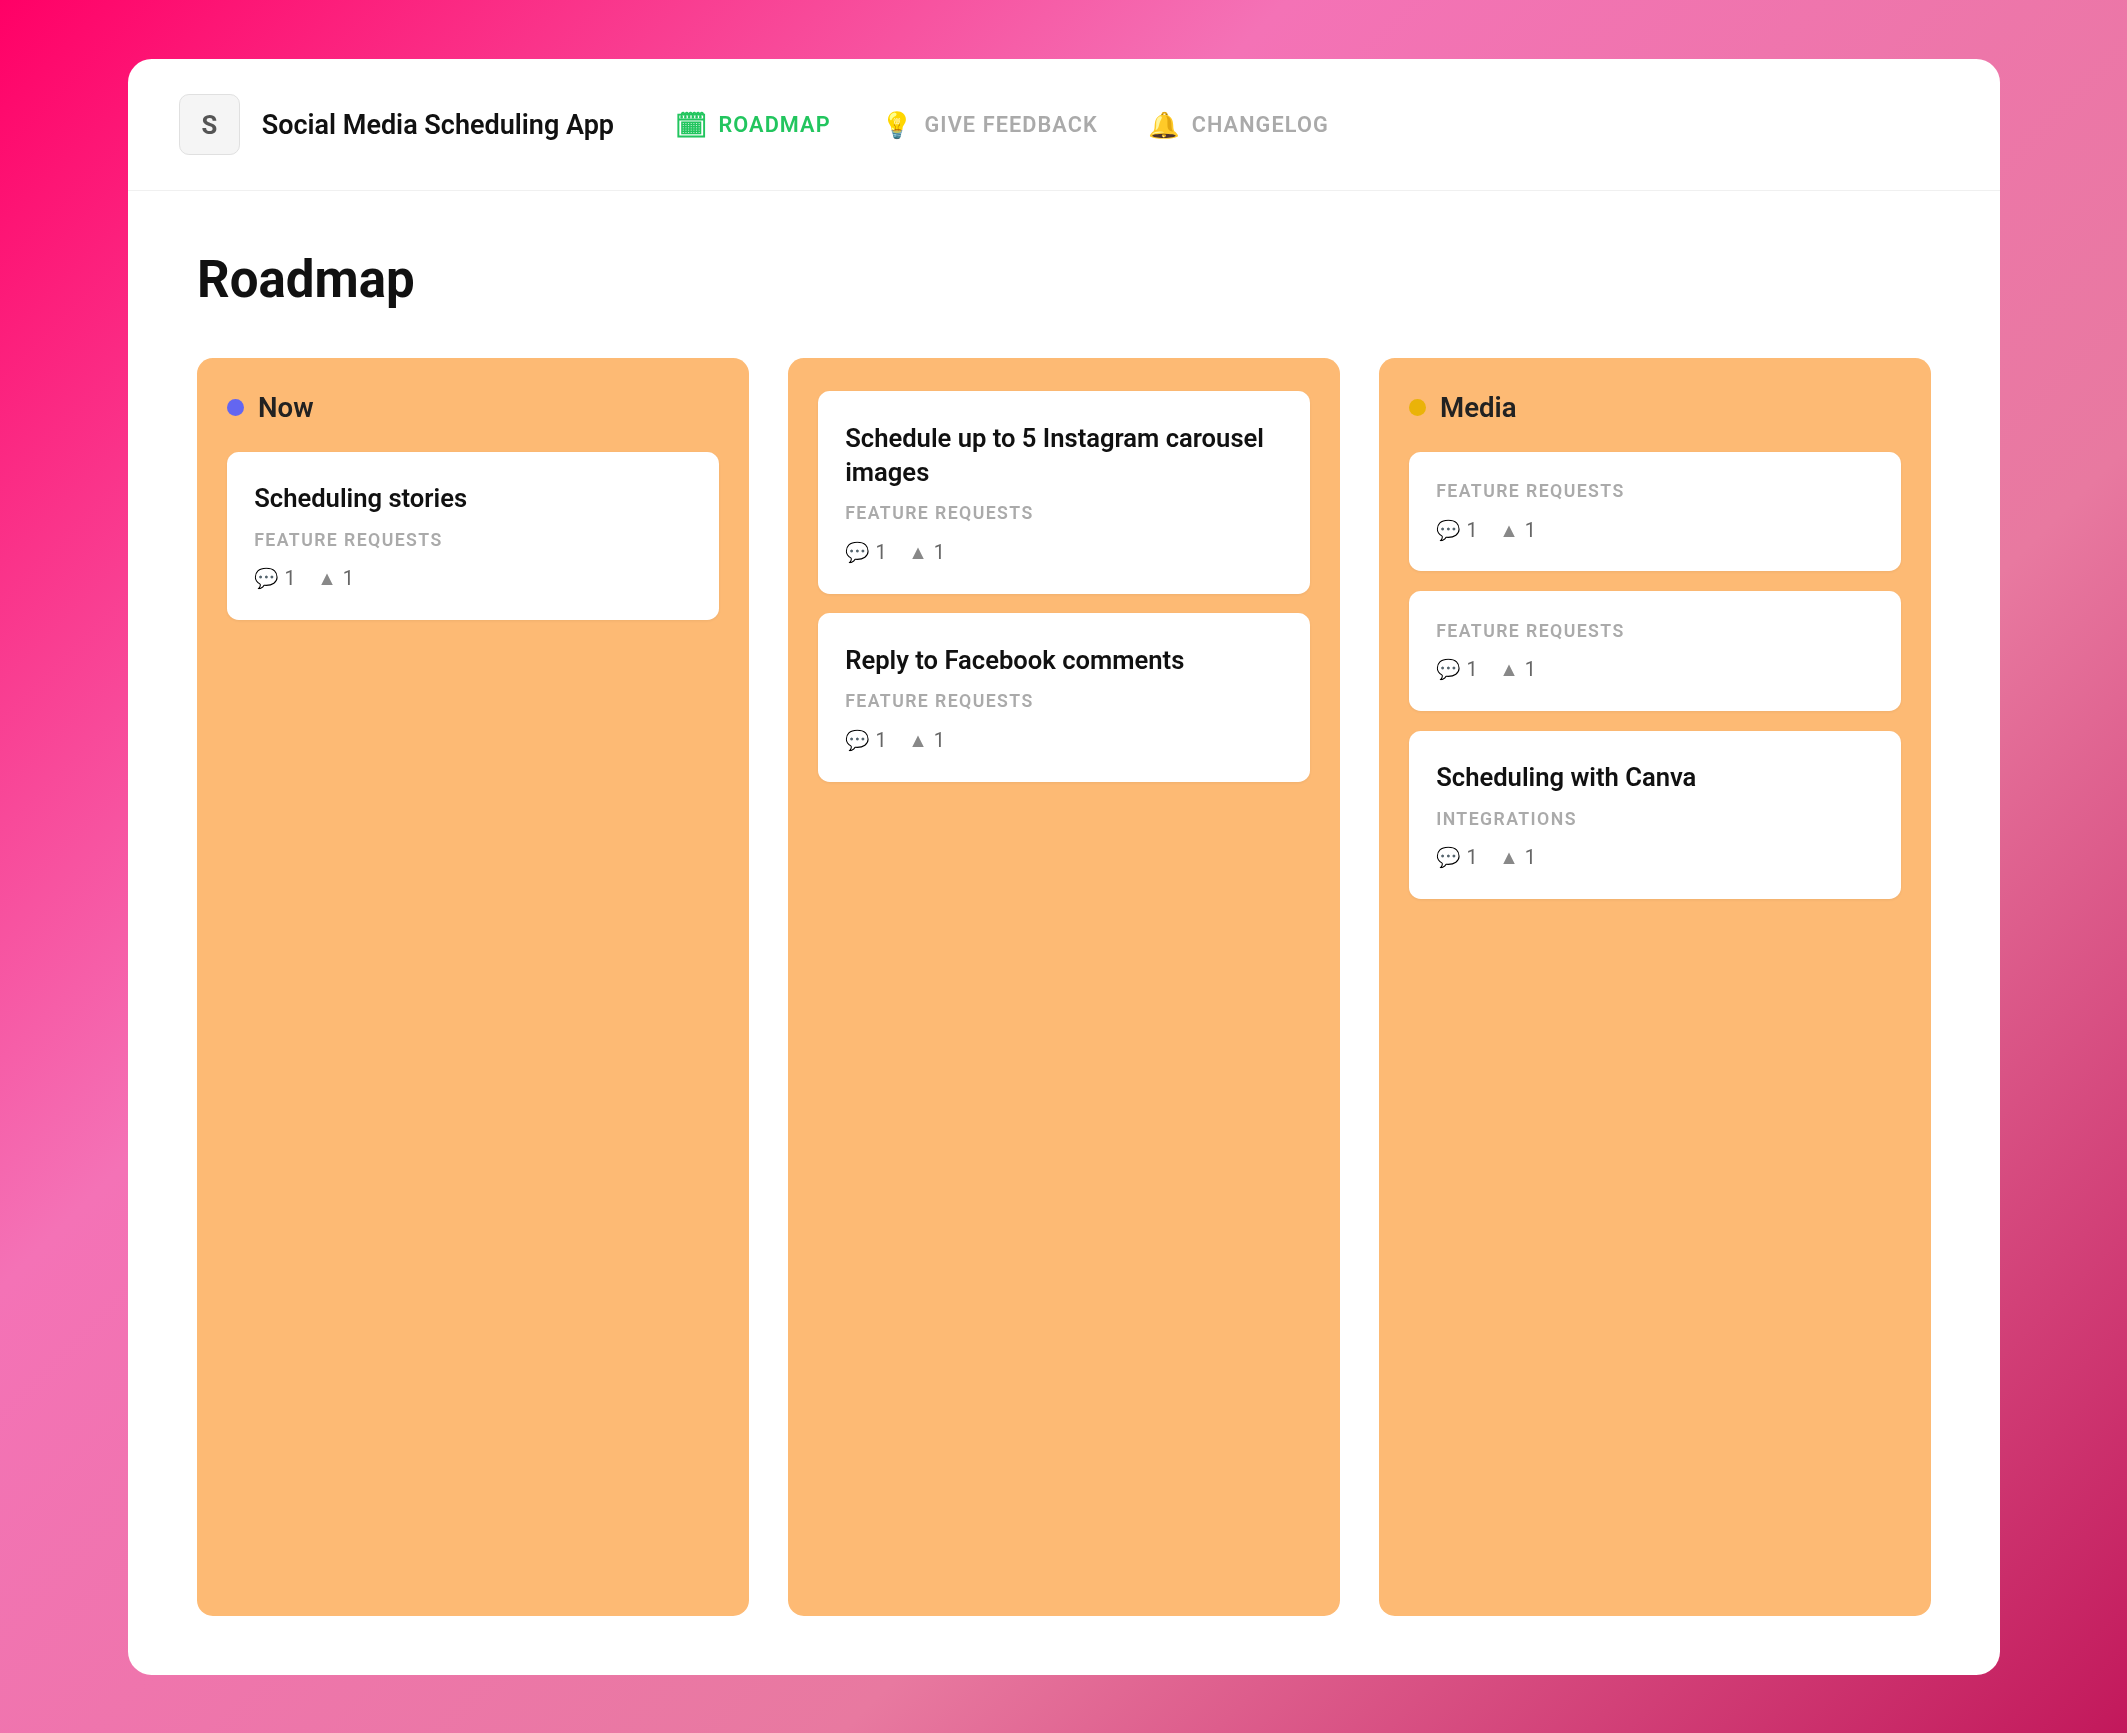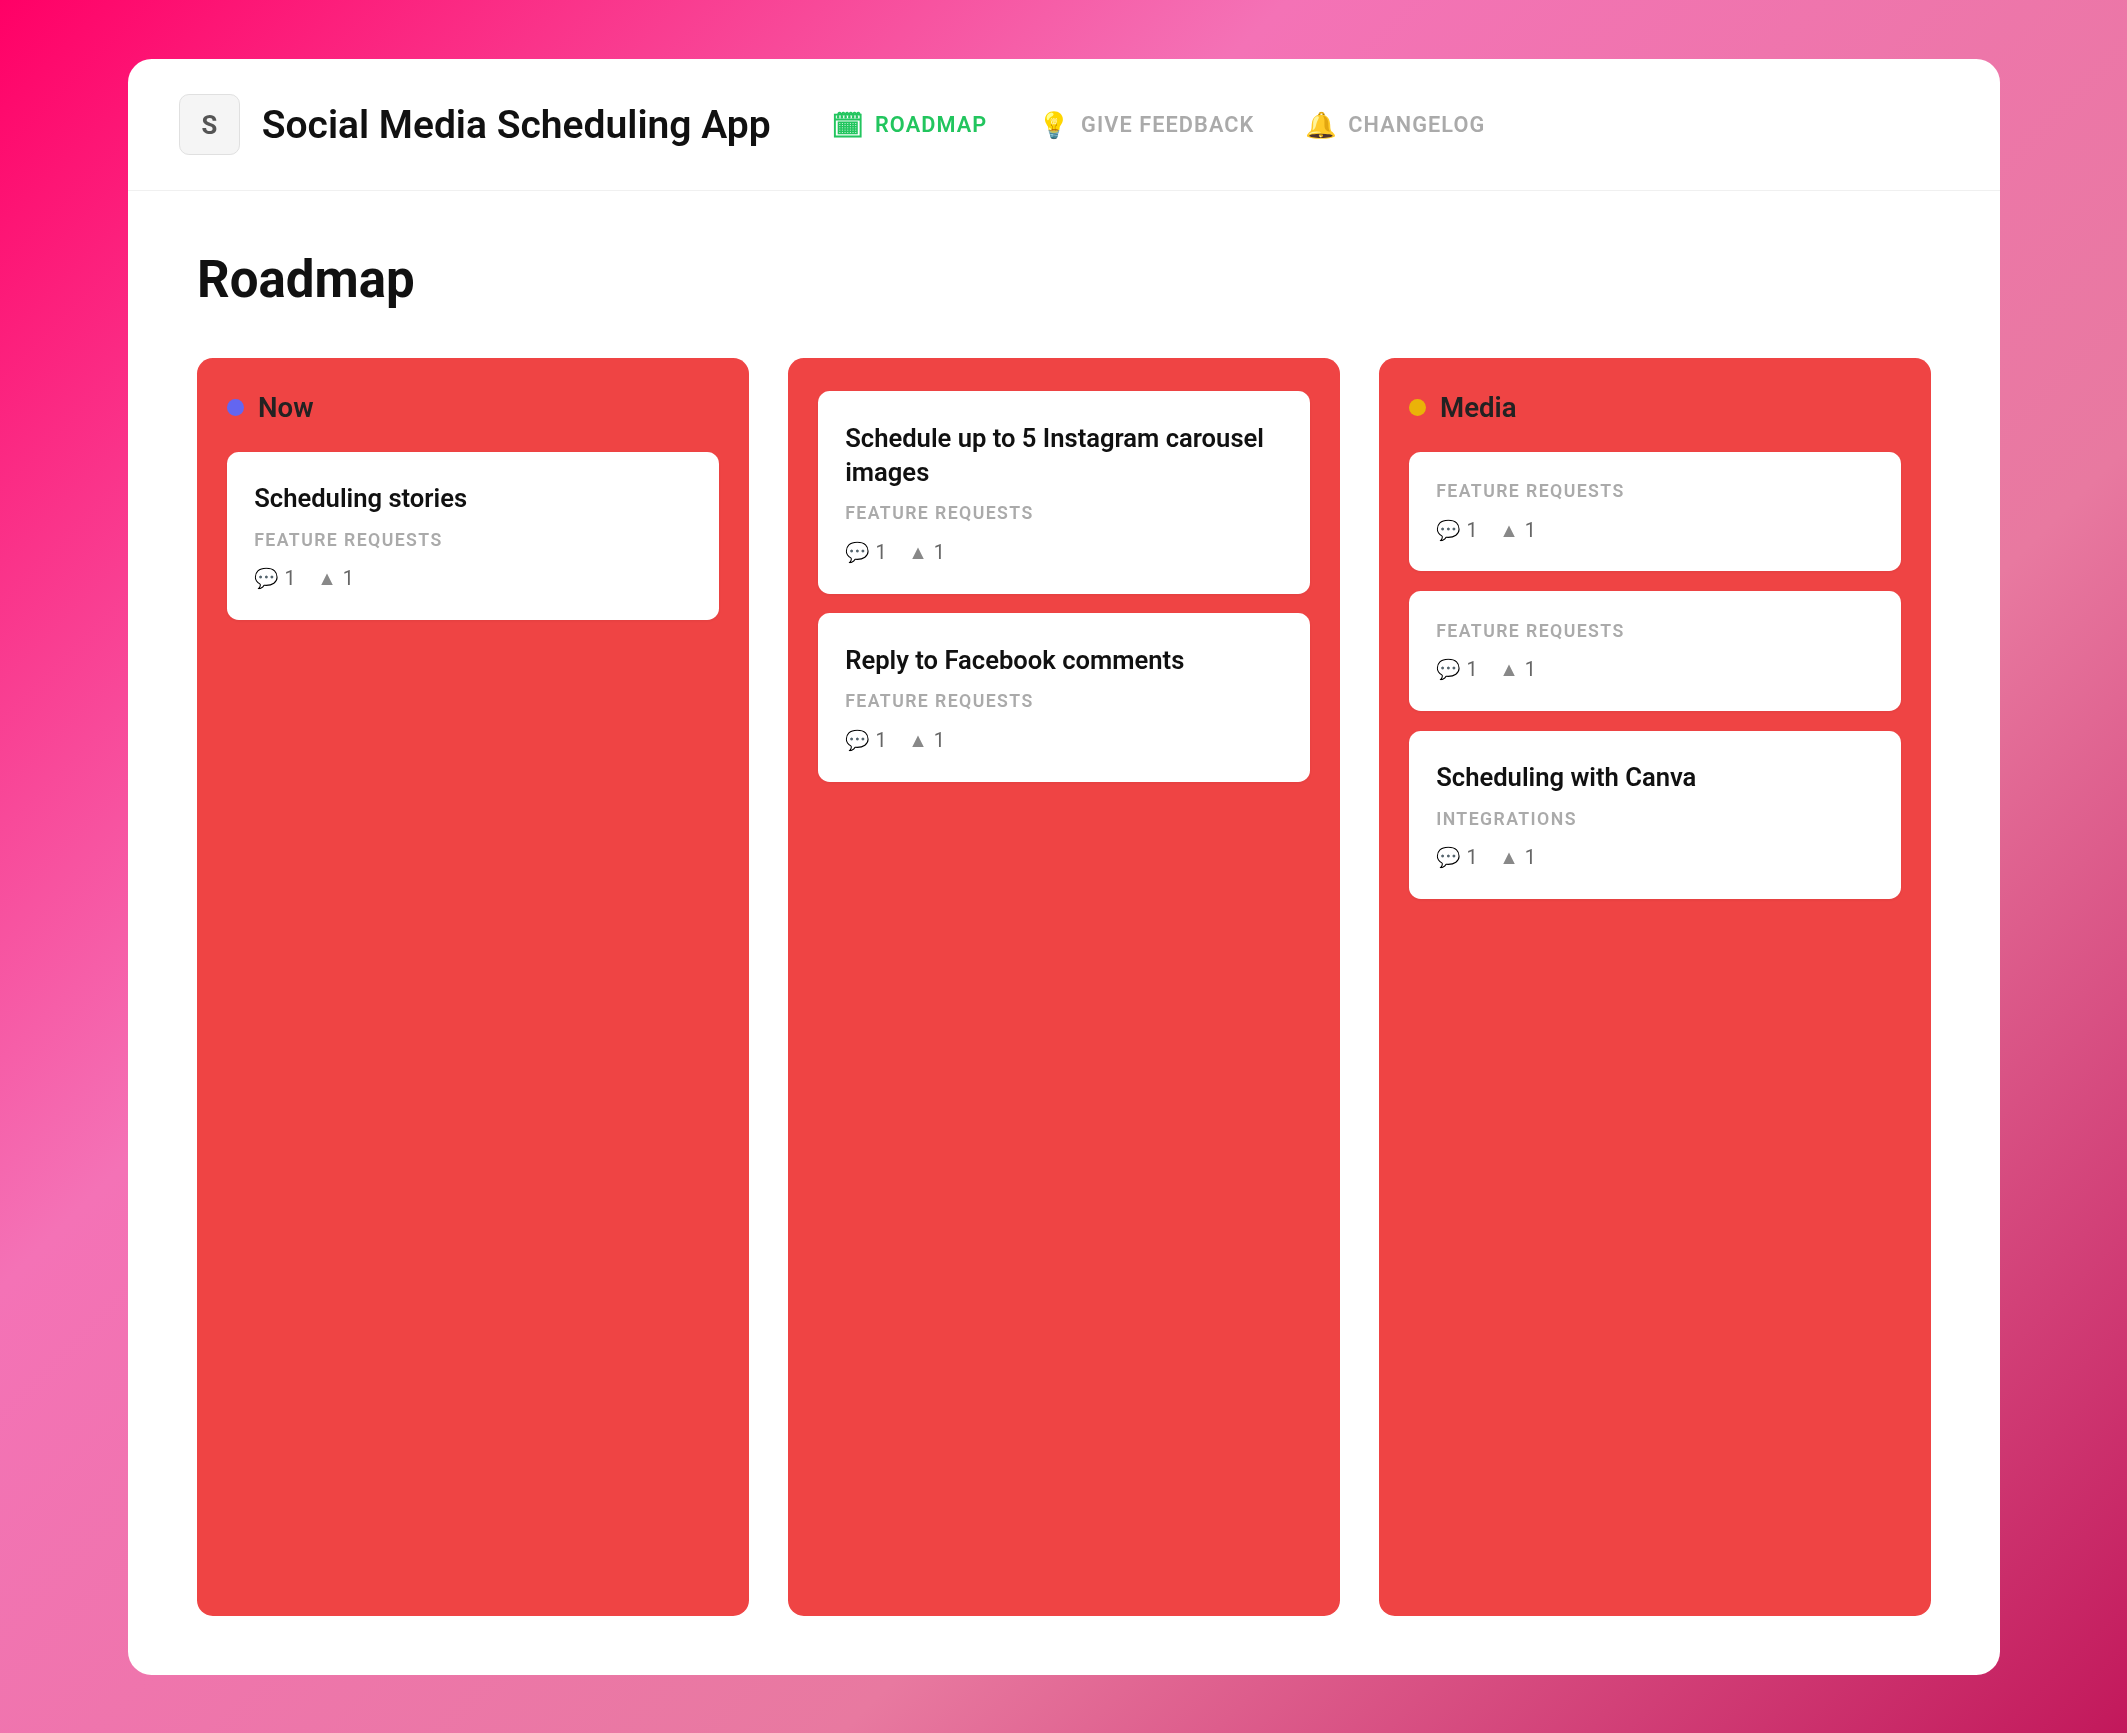--- a/index.html
+++ b/index.html
@@ -48,21 +48,21 @@
       display: flex;
       align-items: center;
       justify-content: center;
       font-weight: 700;
       font-size: 25.6px;
       color: #555;
       border: 1px solid #e0e0e0;
     }
 
     .brand-name {
-      font-size: 39px;
+      font-size: 27px;
       font-weight: 600;
       color: #111;
     }
 
     .nav-links {
       display: flex;
       align-items: center;
       gap: 51px;
       margin-left: 9.9px;
     }
@@ -104,21 +104,21 @@
 
     
     .columns {
       display: grid;
       grid-template-columns: 1fr 1fr 1fr;
       gap: 39px;
       height: calc(100% - 108px);
     }
 
     .column {
-      background: #ef4444;
+      background: #fdba74;
       border-radius: 15.8px;
       padding: 33px 29.6px;
       display: flex;
       flex-direction: column;
       gap: 19.7px;
     }
 
     .column-header {
       display: flex;
       align-items: center;

